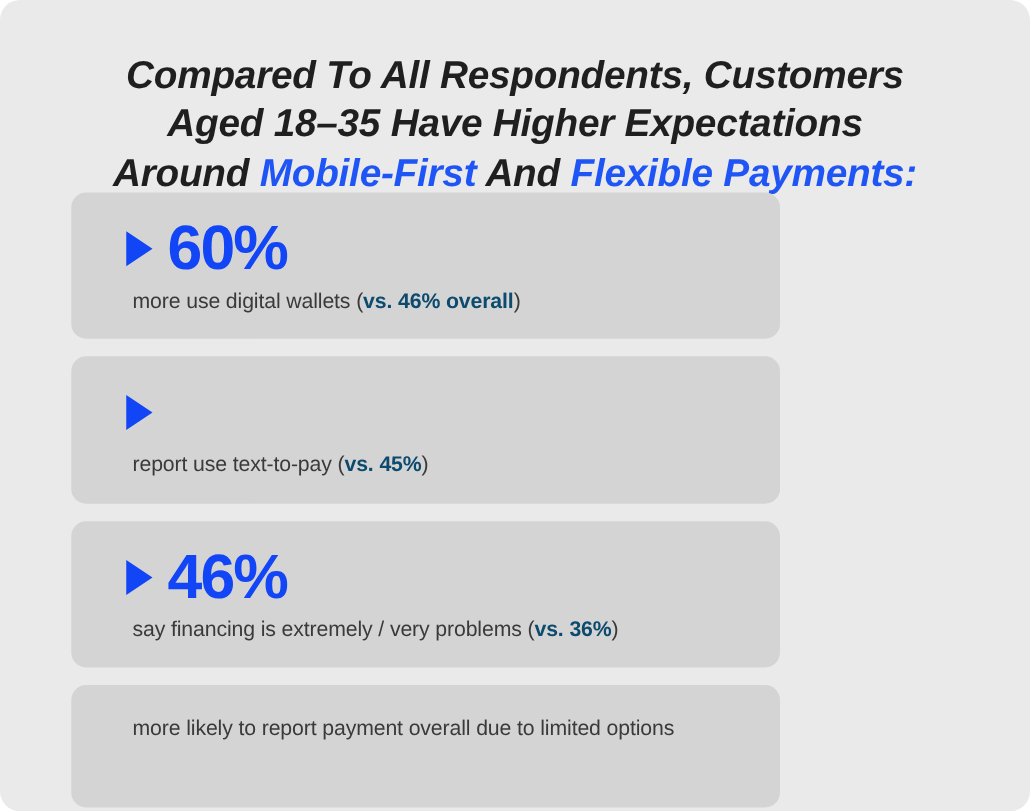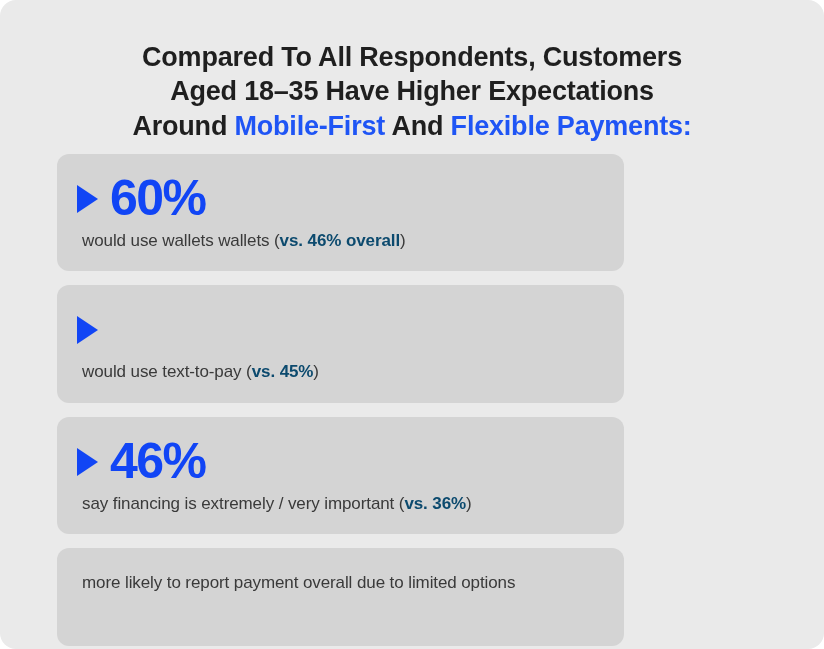--- a/index.html
+++ b/index.html
@@ -21,25 +21,26 @@
     background: #eaeaea;
     border-radius: 16px;
     overflow: hidden;
   }
 
   
   .headline {
     margin: 0;
     padding: 40px 60px 0 60px;
     text-align: center;
-    font-size: 27px;
+    font-size: 31px;
     font-weight: bold;
     line-height: 1.27;
     letter-spacing: -0.2px;
     color: #1f1f1f;
+    font-style: italic;
   }
   .headline .accent {
     color: #1f55f5;
     margin-top: 16px;
   }
   .headline-line {
     display: block;
   }
 
   
@@ -50,21 +51,21 @@
     width: 710px;
   }
 
   .stat-card {
     position: relative;
     box-sizing: border-box;
     width: 567px;
     background: #d4d4d4;
     border-radius: 12px;
     margin-bottom: 14px;
-    padding: 18px 22px 20px 20px;
+    padding: 18px 22px 20px 44px;
     min-height: 98px;
   }
   .stat-card:last-child {
     margin-bottom: 0;
   }
 
   .stat-top {
     display: flex;
     align-items: center;
     gap: 12px;
@@ -113,36 +114,36 @@
     <span class="headline-line"><span>Around </span><span class="accent">Mobile-First</span><span> And </span><span class="accent">Flexible Payments:</span></span>
   </h1>
 
   <div class="cards">
 
     <div class="stat-card">
       <div class="stat-top">
         <span class="marker"></span>
         <span class="stat-value">60%</span>
       </div>
-      <div class="stat-desc"><span>would use wallets wallets (</span><b>vs. 46% overall</b><span>)</span></div>
+      <div class="stat-desc"><span>more use digital wallets (</span><b>vs. 46% overall</b><span>)</span></div>
     </div>
 
     <div class="stat-card">
       <div class="stat-top">
         <span class="marker"></span>
       </div>
-      <div class="stat-desc"><span>would use text-to-pay (</span><b>vs. 45%</b><span>)</span></div>
+      <div class="stat-desc"><span>report use text-to-pay (</span><b>vs. 45%</b><span>)</span></div>
     </div>
 
     <div class="stat-card">
       <div class="stat-top">
         <span class="marker"></span>
         <span class="stat-value">46%</span>
       </div>
-      <div class="stat-desc"><span>say financing is extremely / very important (</span><b>vs. 36%</b><span>)</span></div>
+      <div class="stat-desc"><span>say financing is extremely / very problems (</span><b>vs. 36%</b><span>)</span></div>
     </div>
 
     <div class="stat-card">
       <div class="stat-desc"><span>more likely to report payment overall due to limited options</span><b></b><span></span></div>
     </div>
 
   </div>
 </div>
 
 </body></html>

